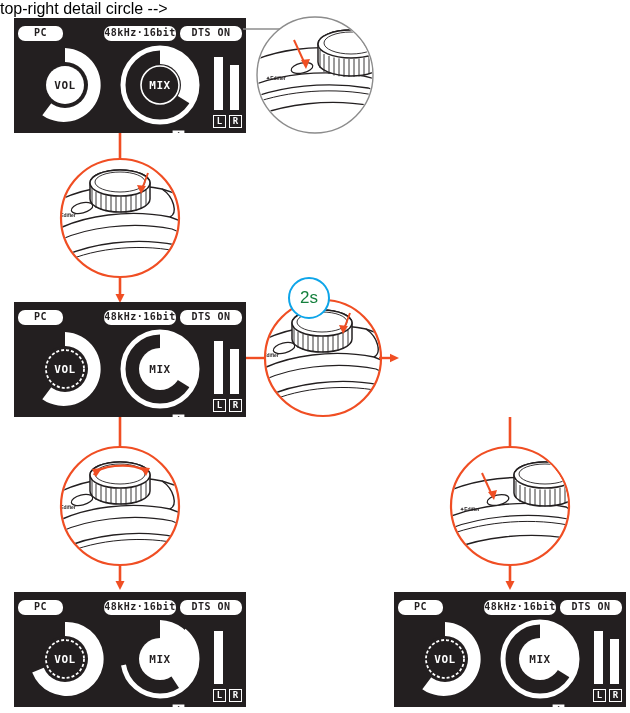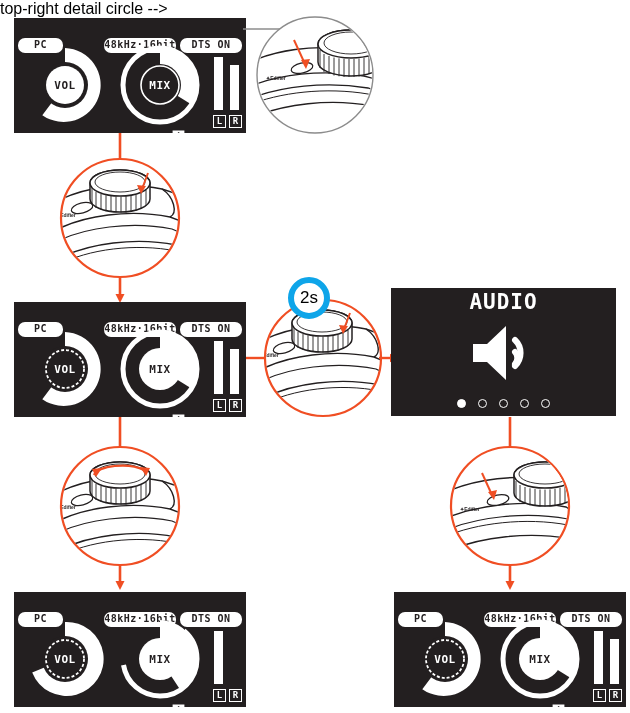--- a/index.html
+++ b/index.html
@@ -17,21 +17,21 @@
   }
 
   
   .oled {
     position: absolute;
     background: #231f20;
     overflow: hidden;
   }
   .oled-badges {
     position: absolute;
-    top: 20px; left: 4px; right: 4px;
+    top: 8px; left: 4px; right: 4px;
     height: 15px;
     display: flex;
     align-items: stretch;
     gap: 4px;
   }
   .badge {
     background: #ffffff;
     color: #231f20;
     border-radius: 7px;
     font-family: "DejaVu Sans Mono", monospace;
@@ -129,22 +129,22 @@
   
   .conn { position: absolute; }
   .conn svg { display: block; overflow: visible; }
 
   
   .badge-2s {
     position: absolute;
     width: 42px; height: 42px;
     border-radius: 50%;
     background: #ffffff;
-    border: 6px solid #0ea5e9;
-    color: #000000;
+    border: 2px solid #0ea5e9;
+    color: #15803d;
     display: flex; align-items: center; justify-content: center;
     font-family: "Liberation Sans", sans-serif;
     font-size: 17px;
     font-weight: normal;
     z-index: 5;
   }
 </style>
 </head>
 <body>
 
@@ -407,37 +407,20 @@
 
   
   <div class="conn" style="left:379px; top:352px;">
     <svg width="22" height="12">
         <line x1="0" y1="6" x2="13" y2="6" stroke="#F04E23" stroke-width="2.4"></line>
         <path d="M20 6 L11 1.8 L11 10.2 Z" fill="#F04E23"></path>
       </svg>
   </div>
 
   
-  <div class="oled" style="left:391px; top:288px; width:225px; height:128px;">
-    <div class="audio-title">AUDIO</div>
-    <div class="audio-speaker">
-      <svg width="66" height="58" viewBox="0 0 66 58">
-        <path d="M2 20 H16 L35 2 V56 L16 38 H2 Z" fill="#ffffff"></path>
-        <path d="M44 16 A18 18 0 0 1 44 42" fill="none" stroke="#ffffff" stroke-width="6" stroke-linecap="round"></path>
-        <path d="M44 28 A9 9 0 0 1 44 40" fill="none" stroke="#ffffff" stroke-width="6" stroke-linecap="round"></path>
-      </svg>
-    </div>
-    <div class="audio-dots">
-      <div class="dot filled"></div>
-      <div class="dot"></div>
-      <div class="dot"></div>
-      <div class="dot"></div>
-      <div class="dot"></div>
-    </div>
-  </div>
 
   
   <div class="conn" style="left:113px; top:417px;">
     <svg width="14" height="32">
         <line x1="7" y1="0" x2="7" y2="30" stroke="#F04E23" stroke-width="2.6"></line>
       </svg>
   </div>
 
   
   <div class="callout" style="left:58px; top:443px;">

